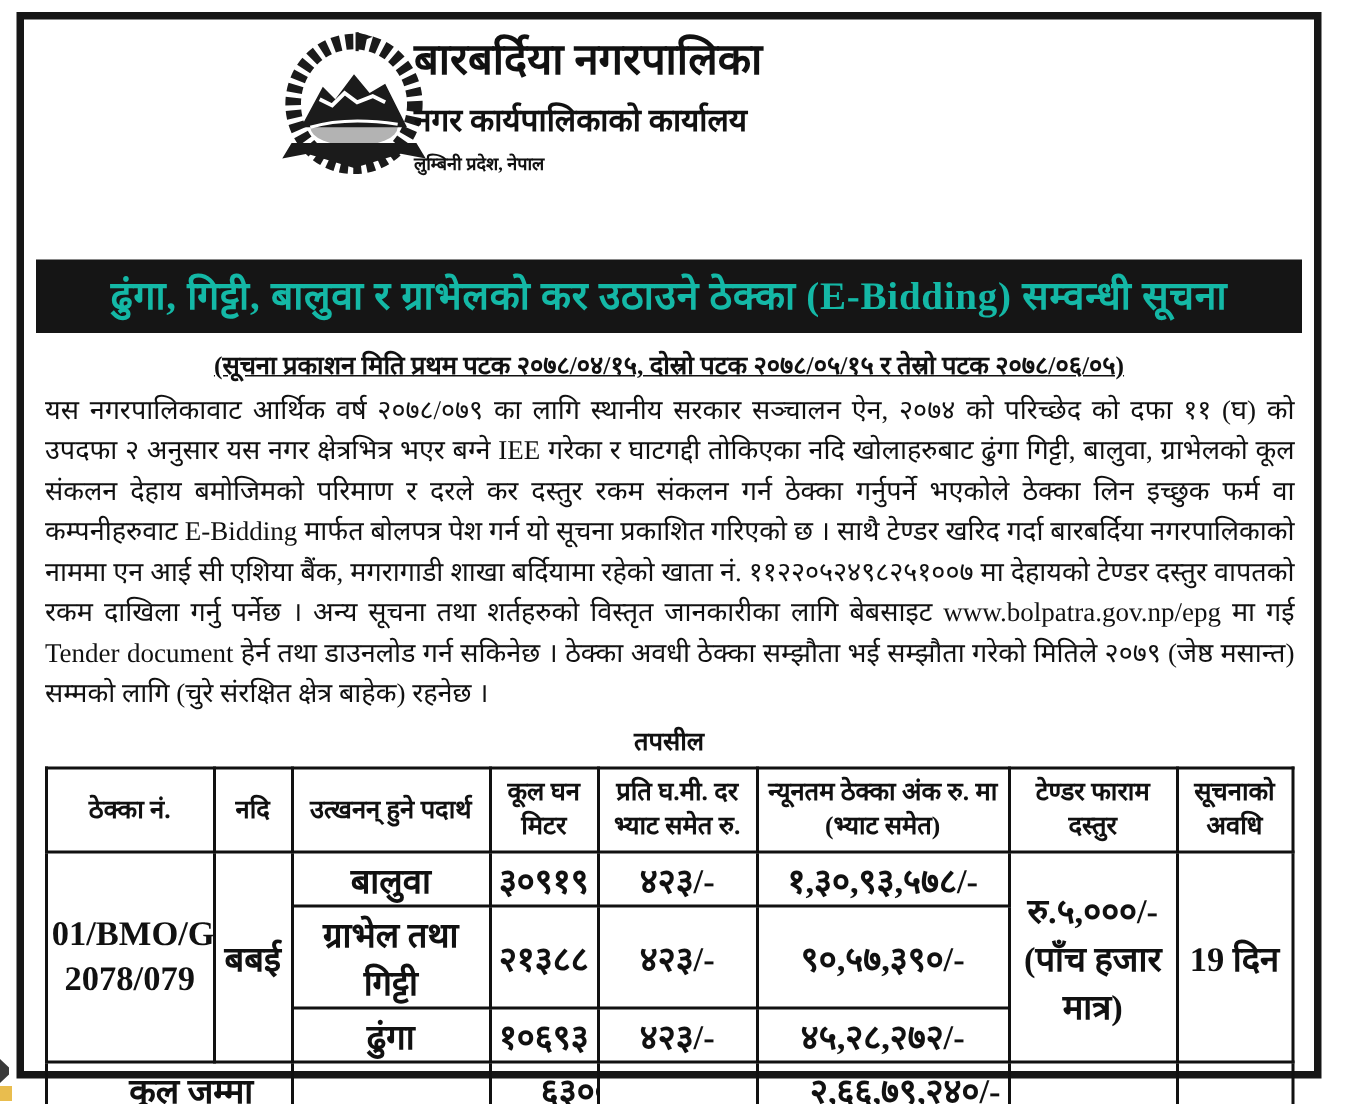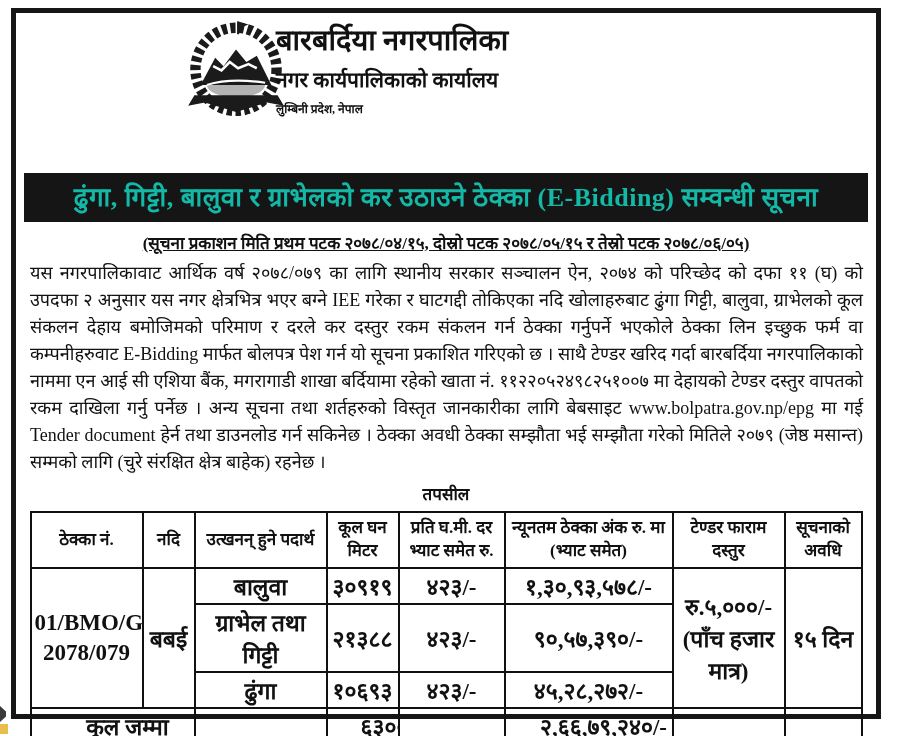--- a/index.html
+++ b/index.html
@@ -121,21 +121,21 @@
       <th>सूचनाको अवधि</th>
     </tr>
     <tr>
       <td class="latin" rowspan="3">01/BMO/G/ 2078/079</td>
       <td rowspan="3">बबई</td>
       <td>बालुवा</td>
       <td>३०९१९</td>
       <td>४२३/-</td>
       <td>१,३०,९३,५७८/-</td>
       <td rowspan="3">रु.५,०००/- (पाँच हजार मात्र)</td>
-      <td rowspan="3">१५ दिन</td>
+      <td rowspan="3">19 दिन</td>
     </tr>
     <tr>
       <td>ग्राभेल तथा गिट्टी</td>
       <td>२१३८८</td>
       <td>४२३/-</td>
       <td>९०,५७,३९०/-</td>
     </tr>
     <tr>
       <td>ढुंगा</td>
       <td>१०६९३</td>

